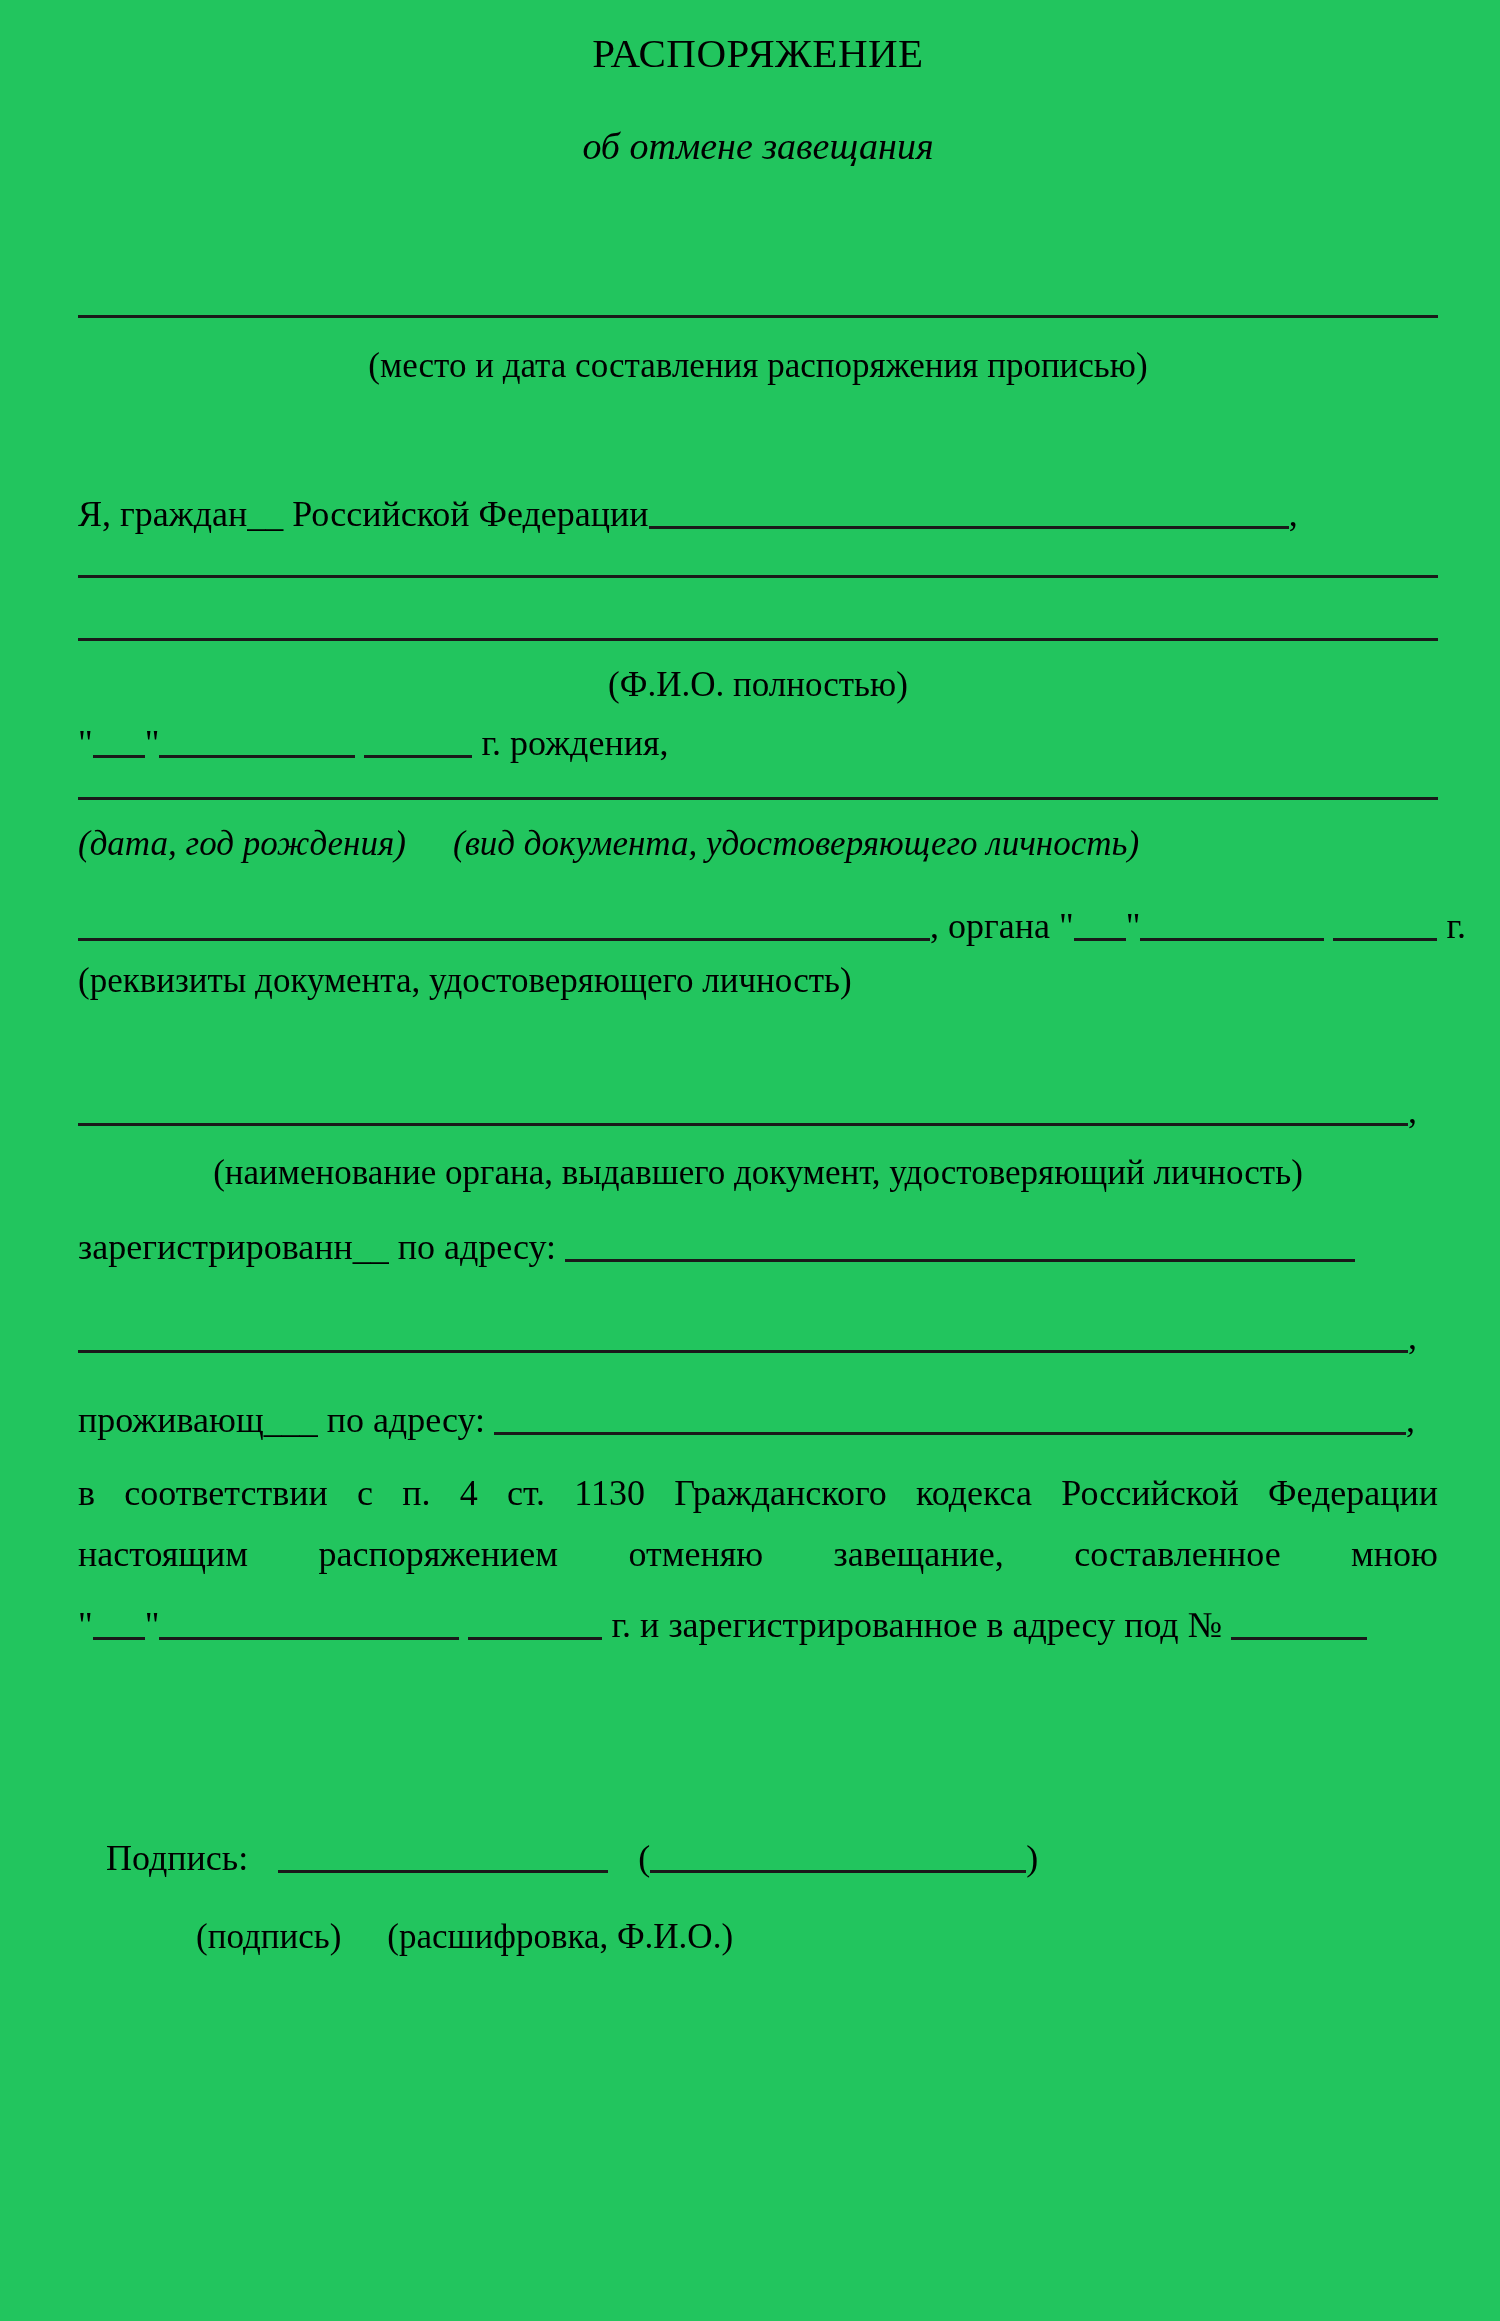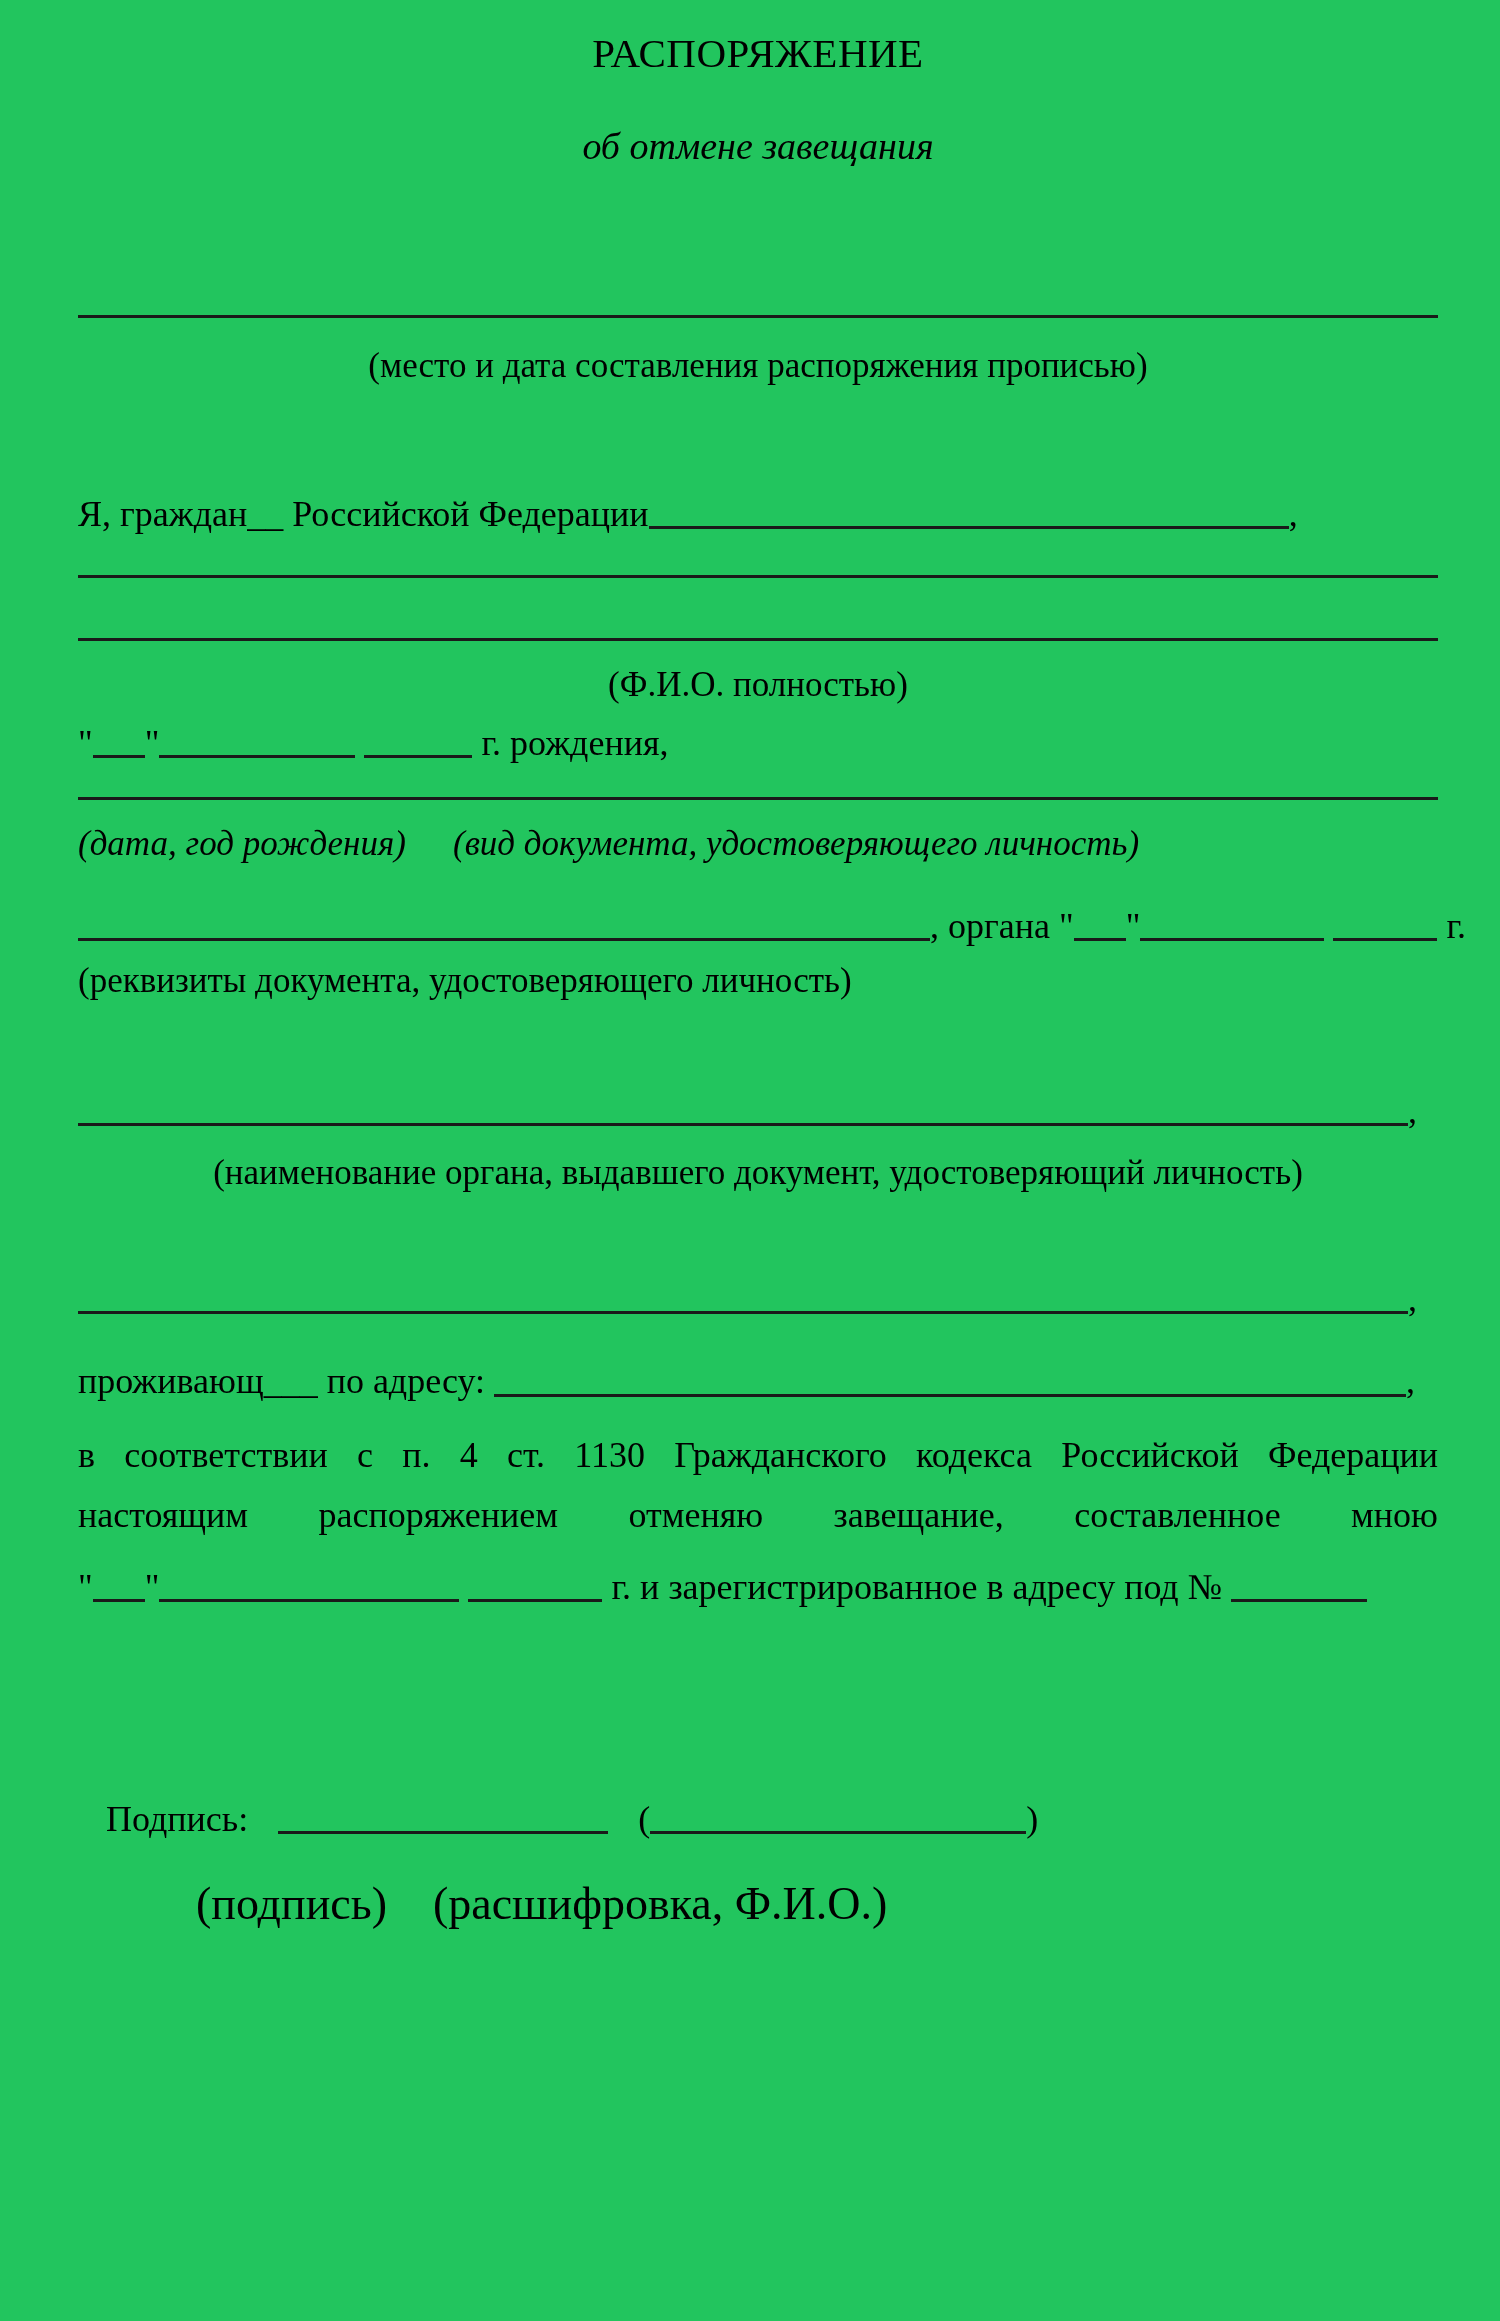--- a/index.html
+++ b/index.html
@@ -106,21 +106,21 @@
     word-spacing: 0.04em;
   }
 
   .sig-row {
     font-size: 36px;
     line-height: 1.0;
     padding-left: 28px;
     white-space: nowrap;
   }
   .sig-caption {
-    font-size: 46px;
+    font-size: 35px;
     line-height: 1.0;
     padding-left: 118px;
     white-space: nowrap;
   }
   .sig-gap { display: inline-block; width: 30px; }
   .sig-gap-wide { display: inline-block; width: 46px; }
   .quote-blank { letter-spacing: 0; }
 </style>
 </head>
 <body>
@@ -179,20 +179,23 @@
   <div class="sp-20"></div>
 
   <div class="row">
     <span class="inline-rule" style="width:1330px;"></span><span>,</span>
   </div>
   <div class="sp-26"></div>
   <div class="caption">(наименование органа, выдавшего документ, удостоверяющий личность)</div>
 
   <div class="sp-36"></div>
 
+  <div class="row">
+    <span>зарегистрированн__ по адресу:</span>&nbsp;<span class="inline-rule" style="width:790px;"></span>
+  </div>
 
   <div class="sp-52"></div>
   <div class="row">
     <span class="inline-rule" style="width:1330px;"></span><span>,</span>
   </div>
 
   <div class="sp-44"></div>
 
   <div class="row">
     <span>проживающ___ по адресу:</span>&nbsp;<span class="inline-rule" style="width:912px;"></span><span>,</span>

